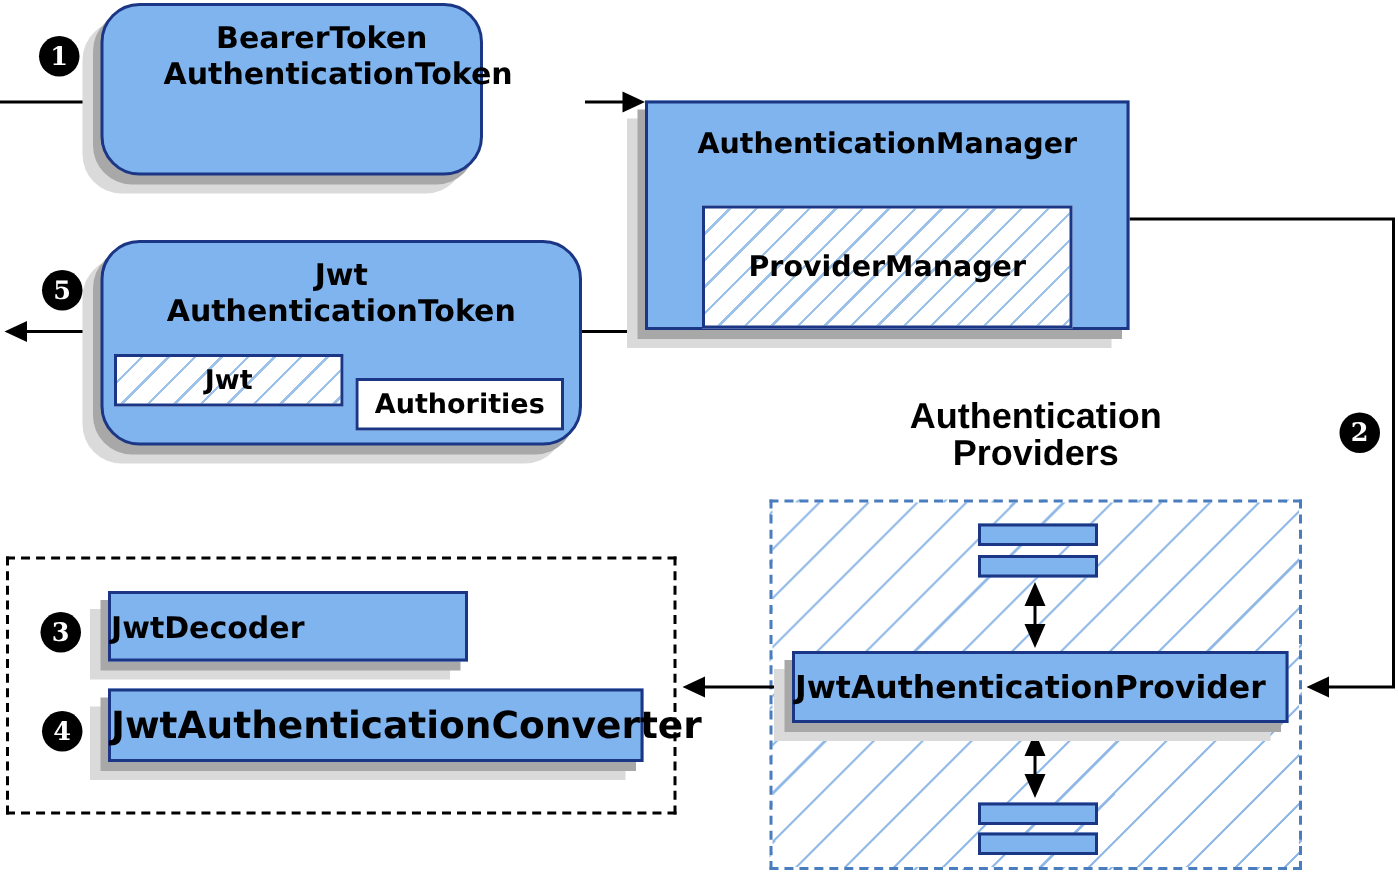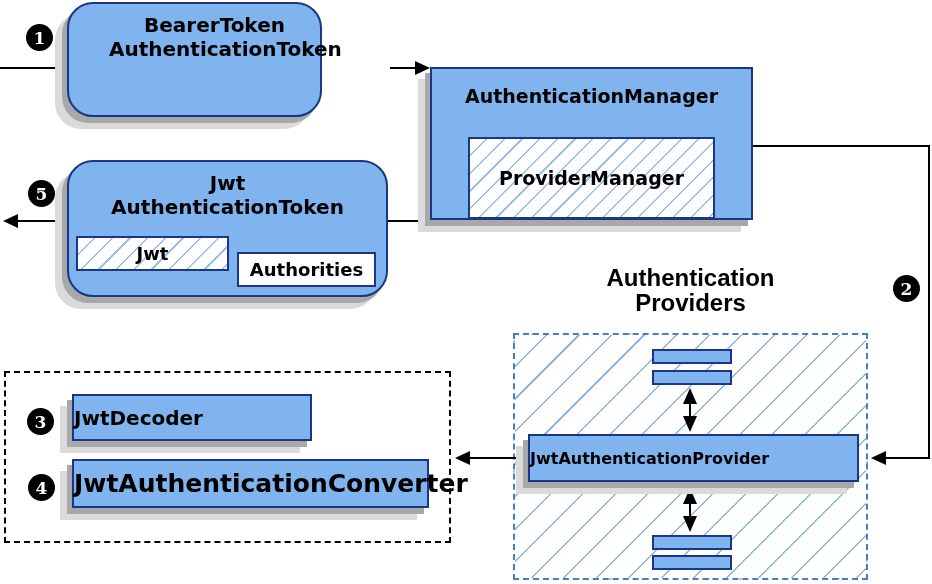--- a/index.html
+++ b/index.html
@@ -111,21 +111,21 @@
     <div>Providers</div>
   </div>
 
   <div class="dash-blue" style="left:513px;top:333px;width:355px;height:247px;">
     <div class="slotbar" style="left:137px;top:14px;"></div>
     <div class="slotbar" style="left:137px;top:35px;"></div>
     <div class="slotbar" style="left:137px;top:200px;"></div>
     <div class="slotbar" style="left:137px;top:220px;"></div>
   </div>
 
-  <div class="node flexcenter" style="left:528px;top:434px;width:331px;height:48px;font-size:16px;">
+  <div class="node flexcenter" style="left:528px;top:434px;width:331px;height:48px;font-size:21px;">
     <span>JwtAuthenticationProvider</span>
   </div>
 
   <div class="dash-black" style="left:4px;top:371px;width:447px;height:172px;"></div>
 
   <div class="node flexcenter" style="left:72px;top:394px;width:240px;height:47px;font-size:20px;">
     <span>JwtDecoder</span>
   </div>
 
   <div class="node flexcenter" style="left:72px;top:459px;width:357px;height:49px;font-size:25px;">

